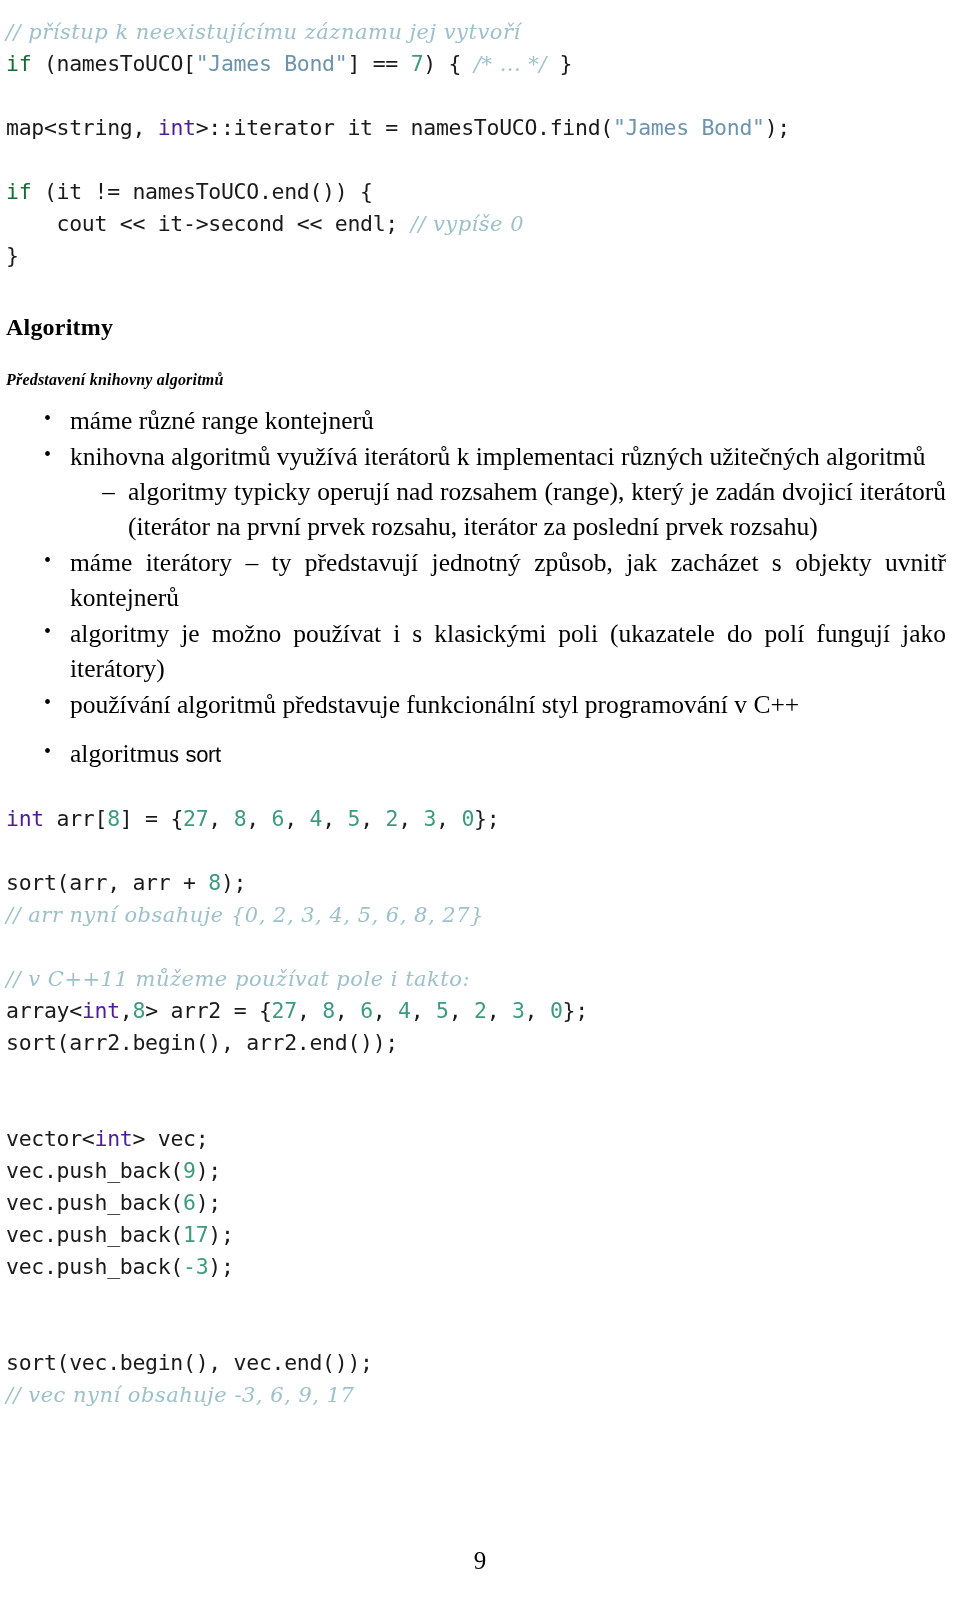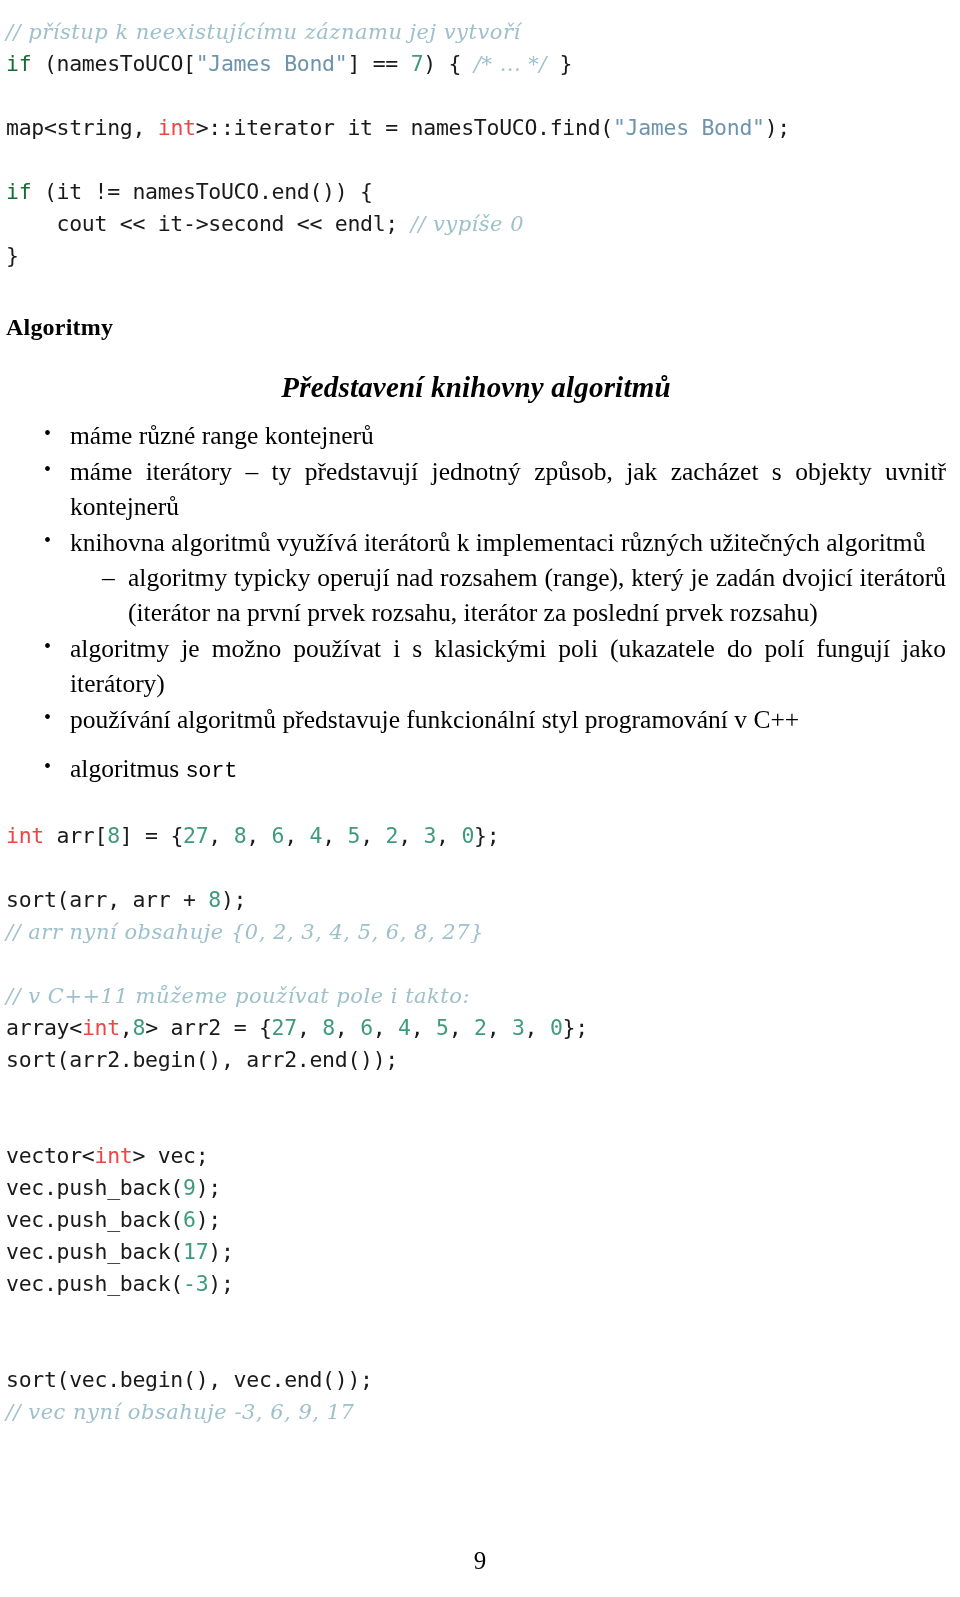--- a/index.html
+++ b/index.html
@@ -36,37 +36,36 @@
   .code .ln { display: block; min-height: 32px; }
   .code .blank { display: block; height: 32px; }
   .cmt {
     color: #9dc0cb;
     font-style: italic;
     font-family: "DejaVu Serif", "Liberation Serif", serif;
     font-size: 21px;
     letter-spacing: 0.5px;
   }
   .kw  { color: #176b33; font-weight: normal; }
-  .typ { color: #ef4444; }
+  .typ { color: #4c1d95; }
   .str { color: #6d93ad; }
   .num { color: #3f9a7d; }
 
   
   .h-section {
     font-size: 24px;
     font-weight: bold;
     margin: 42px 0 0 0;
     letter-spacing: 0.2px;
   }
   .h-sub {
-    font-size: 29px;
+    font-size: 16px;
     font-style: italic;
     margin: 30px 0 0 0;
     letter-spacing: 0.2px;
-    text-align: center;
   }
 
   
   ul.bullets {
     list-style: none;
     margin: 14px 0 0 0;
     padding: 0 0 0 62px;
     font-size: 25.5px;
     line-height: 35px;
   }
@@ -96,21 +95,21 @@
     text-align: justify;
     text-justify: inter-word;
   }
   ul.dashes > li::before {
     content: "\2013";
     position: absolute;
     left: -26px;
     top: 0;
   }
   .mono-inline {
-    font-family: Liberation Mono, monospace;
+    font-family: Liberation Sans, sans-serif;
     font-size: 22px;
     letter-spacing: -0.3px;
   }
   .gap-md { height: 30px; }
 
   .pagenum {
     position: absolute;
     left: 0;
     right: 0;
     bottom: 22px;
@@ -124,24 +123,24 @@
 <div class="page">
 
   <div class="code" id="code-top"><span class="ln"><span class="cmt">// přístup k neexistujícímu záznamu jej vytvoří</span></span><span class="ln"><span class="kw">if</span><span> (namesToUCO[</span><span class="str">"James Bond"</span><span>] == </span><span class="num">7</span><span>) { </span><span class="cmt">/* ... */</span><span> }</span></span><span class="blank"></span><span class="ln"><span>map&lt;string, </span><span class="typ">int</span><span>&gt;::iterator it = namesToUCO.find(</span><span class="str">"James Bond"</span><span>);</span></span><span class="blank"></span><span class="ln"><span class="kw">if</span><span> (it != namesToUCO.end()) {</span></span><span class="ln"><span>    cout &lt;&lt; it-&gt;second &lt;&lt; endl; </span><span class="cmt">// vypíše 0</span></span><span class="ln"><span>}</span></span></div>
 
   <h1 class="h-section">Algoritmy</h1>
 
   <h2 class="h-sub">Představení knihovny algoritmů</h2>
 
   <ul class="bullets" id="bullets-intro">
       <li><span>máme různé range kontejnerů</span></li>
-      <li><span>máme iterátory – ty představují jednotný způsob, jak zacházet s objekty uvnitř kontejnerů</span></li>
       <li><span>knihovna algoritmů využívá iterátorů k implementaci různých užitečných algoritmů</span><ul class="dashes">
           <li>algoritmy typicky operují nad rozsahem (range), který je zadán dvojicí iterátorů (iterátor na první prvek rozsahu, iterátor za poslední prvek rozsahu)</li>
         </ul></li>
+      <li><span>máme iterátory – ty představují jednotný způsob, jak zacházet s objekty uvnitř kontejnerů</span></li>
       <li><span>algoritmy je možno používat i s klasickými poli (ukazatele do polí fungují jako iterátory)</span></li>
       <li><span>používání algoritmů představuje funkcionální styl programování v C++</span></li>
     </ul>
 
 
   <ul class="bullets" id="bullets-sorting">
       <li><span>algoritmus </span><span class="mono-inline">sort</span></li>
     </ul>
 
   <div class="gap-md"></div>

